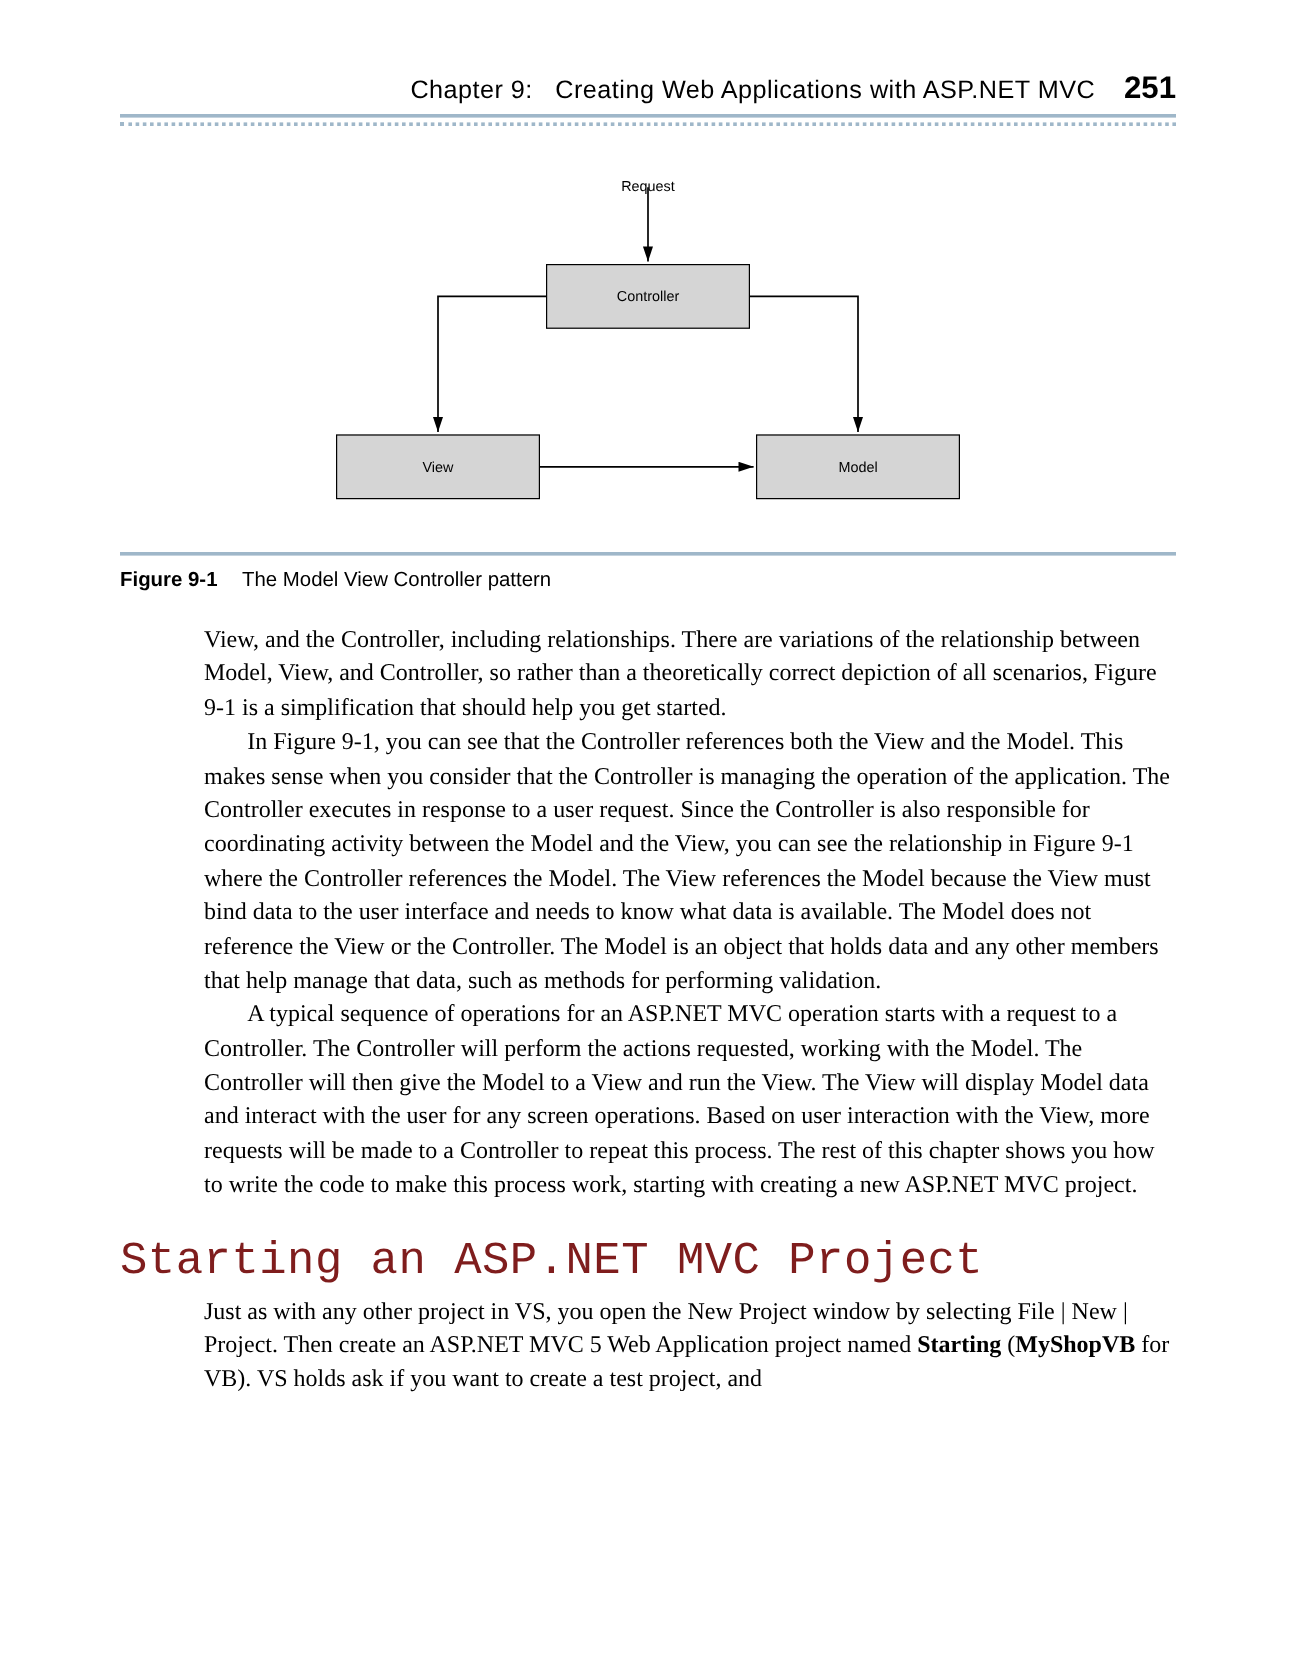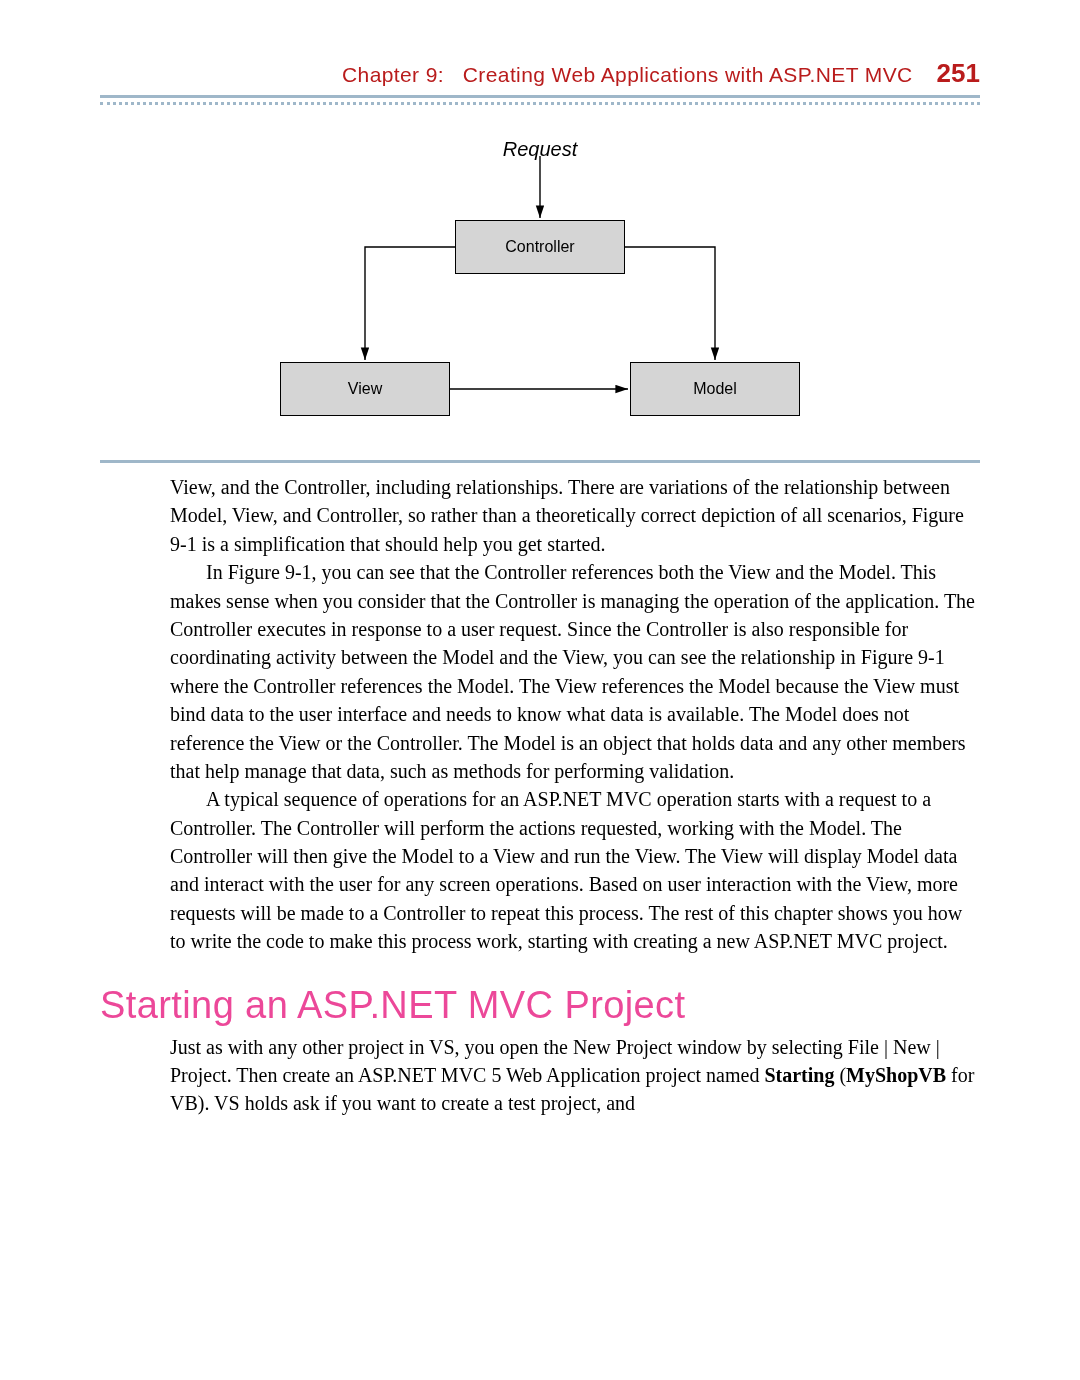--- a/index.html
+++ b/index.html
@@ -1,71 +1,71 @@
 <!DOCTYPE html>
 <html><head>
 <meta charset="utf-8">
 <style>
   * { box-sizing: border-box; margin: 0; padding: 0; }
   html, body { width: 1080px; background: #fff; font-family: Georgia, 'Times New Roman', serif; color: #000; }
   .page { width: 1080px; padding: 58px 100px 40px 100px; position: relative; }
 
   .running-head {
     display: flex; justify-content: flex-end; align-items: baseline;
-    font-family: Verdana, Geneva, sans-serif; color: #b91c1c;
+    font-family: Verdana, Geneva, sans-serif; color: #000000;
     border-bottom: 3px solid #9fb7c9;
     padding-bottom: 6px;
     margin-bottom: 36px;
     position: relative;
   }
   .running-head::before {
     content: "";
     position: absolute;
     left: 0; right: 0; bottom: -10px;
     border-bottom: 3px dotted #9fb7c9;
   }
   .running-head .chapter { font-size: 21px; letter-spacing: 0.4px; margin-right: 24px; font-weight: 300; }
   .running-head .pagenum { font-size: 26px; font-weight: 700; }
 
   
   .diagram-wrap { width: 640px; margin: 0 auto 6px; position: relative; height: 320px; }
   .d-label-request {
-    position: absolute; left: 50%; top: 4px; transform: translateX(-50%);
-    font-family: Arial, Helvetica, sans-serif; font-size: 20px; font-style: italic;
+    position: absolute; left: 50%; top: 14px; transform: translateX(-50%);
+    font-family: Arial, Helvetica, sans-serif; font-size: 12px;
   }
   .d-box {
     position: absolute;
     background: #d5d5d5; border: 1px solid #000;
     display: flex; align-items: center; justify-content: center;
-    font-family: Arial, Helvetica, sans-serif; font-size: 16px;
+    font-family: Arial, Helvetica, sans-serif; font-size: 12px;
   }
   .d-controller { width: 170px; height: 54px; left: 50%; top: 86px; transform: translateX(-50%); }
   .d-view       { width: 170px; height: 54px; left: 60px;  top: 228px; }
   .d-model      { width: 170px; height: 54px; left: 410px; top: 228px; }
 
   svg.d-lines { position: absolute; left: 0; top: 0; width: 640px; height: 320px; }
 
   .figure-rule { border: none; border-top: 3px solid #9fb7c9; margin: 2px 0 10px; }
   .figure-caption {
     font-family: Verdana, Geneva, sans-serif; font-size: 17px;
     margin-bottom: 26px;
   }
   .figure-caption .fig-label { font-weight: 700; margin-right: 16px; }
 
   .body-para { font-size: 20px; line-height: 1.42; margin-left: 70px; text-align: left; }
   .body-para + .body-para { text-indent: 36px; }
   .body-para.first { text-indent: 0; }
 
   h2.section {
-    font-family: Liberation Sans, sans-serif;
+    font-family: Liberation Mono, monospace;
     font-weight: 400;
     font-size: 38px;
     letter-spacing: 0.4px;
     margin: 28px 0 6px 0;
-    color: #ec4899;
+    color: #7f1d1d;
   }
 </style>
 </head>
 <body>
 
 <div class="page">
 
   <div class="running-head">
     <span class="chapter">
       <span>Chapter 9:</span>&nbsp;&nbsp;
@@ -90,20 +90,24 @@
 
       <polyline points="235,113 145,113 145,226" fill="none" stroke="#000" stroke-width="1.4" marker-end="url(#arrow)"></polyline>
 
       <polyline points="405,113 495,113 495,226" fill="none" stroke="#000" stroke-width="1.4" marker-end="url(#arrow)"></polyline>
 
       <line x1="230" y1="255" x2="408" y2="255" stroke="#000" stroke-width="1.4" marker-end="url(#arrow)"></line>
     </svg>
   </div>
 
   <hr class="figure-rule">
+  <div class="figure-caption">
+    <span class="fig-label">Figure 9-1</span>
+    <span>The Model View Controller pattern</span>
+  </div>
 
   <p class="body-para first">View, and the Controller, including relationships. There are variations of the relationship between Model, View, and Controller, so rather than a theoretically correct depiction of all scenarios, Figure 9-1 is a simplification that should help you get started.</p>
   <p class="body-para">In Figure 9-1, you can see that the Controller references both the View and the Model. This makes sense when you consider that the Controller is managing the operation of the application. The Controller executes in response to a user request. Since the Controller is also responsible for coordinating activity between the Model and the View, you can see the relationship in Figure 9-1 where the Controller references the Model. The View references the Model because the View must bind data to the user interface and needs to know what data is available. The Model does not reference the View or the Controller. The Model is an object that holds data and any other members that help manage that data, such as methods for performing validation.</p>
   <p class="body-para">A typical sequence of operations for an ASP.NET MVC operation starts with a request to a Controller. The Controller will perform the actions requested, working with the Model. The Controller will then give the Model to a View and run the View. The View will display Model data and interact with the user for any screen operations. Based on user interaction with the View, more requests will be made to a Controller to repeat this process. The rest of this chapter shows you how to write the code to make this process work, starting with creating a new ASP.NET MVC project.</p>
 
   <h2 class="section">Starting an ASP.NET MVC Project</h2>
   <p class="body-para first">
     <span>Just as with any other project in VS, you open the New Project window by selecting File | New | Project. Then create an ASP.NET MVC 5 Web Application project named </span><strong>Starting</strong><span> (</span><strong>MyShopVB</strong><span> for VB). VS holds ask if you want to create a test project, and</span>
   </p>
 

